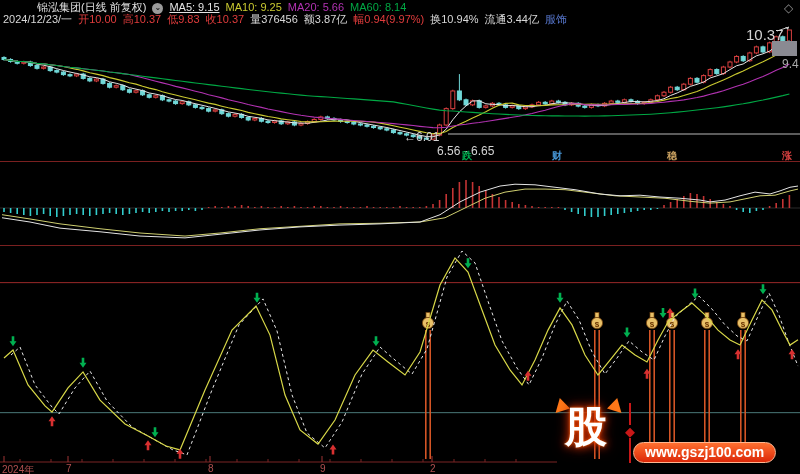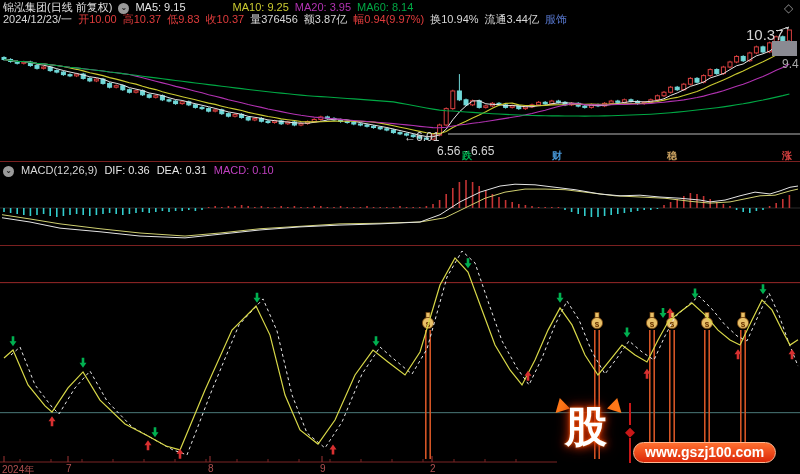--- a/index.html
+++ b/index.html
@@ -485,21 +485,21 @@
       <line x1="485" y1="459" x2="485" y2="462" stroke="#7a2424" stroke-width="1"></line>
       <line x1="516" y1="459" x2="516" y2="462" stroke="#7a2424" stroke-width="1"></line>
       <line x1="4" y1="456" x2="4" y2="462" stroke="#a03434" stroke-width="1"></line>
       <line x1="68" y1="456" x2="68" y2="462" stroke="#a03434" stroke-width="1"></line>
       <line x1="210" y1="456" x2="210" y2="462" stroke="#a03434" stroke-width="1"></line>
       <line x1="322" y1="456" x2="322" y2="462" stroke="#a03434" stroke-width="1"></line>
       <line x1="432" y1="456" x2="432" y2="462" stroke="#a03434" stroke-width="1"></line>
     </svg>
 
   <div class="hdr" style="top:1px;">
-    <span style="color:#e0e0e0;">锦泓集团(日线 前复权)</span><span class="circle-icon">⌄</span><span id="ma-labels"><span style="color: rgb(228, 228, 228);">MA5: 9.15</span><span style="color: rgb(202, 202, 48); margin-left: 41px;">MA10: 9.25</span><span style="color: rgb(178, 50, 178);">MA20: 3.95</span><span style="color: rgb(0, 168, 68);">MA60: 8.14</span></span>
+    <span style="color:#e0e0e0;margin-left:34px;">锦泓集团(日线 前复权)</span><span class="circle-icon">⌄</span><span id="ma-labels"><span style="color: rgb(228, 228, 228); text-decoration: underline;">MA5: 9.15</span><span style="color: rgb(202, 202, 48);">MA10: 9.25</span><span style="color: rgb(178, 50, 178);">MA20: 5.66</span><span style="color: rgb(0, 168, 68);">MA60: 8.14</span></span>
   </div>
 
   <div class="hdr" style="top:13px;">
     <span style="color:#d8d8d8;">2024/12/23/一</span><span id="stats"><span style="color: rgb(224, 60, 60);">开10.00</span><span style="color: rgb(224, 60, 60);">高10.37</span><span style="color: rgb(224, 60, 60);">低9.83</span><span style="color: rgb(224, 60, 60);">收10.37</span><span style="color: rgb(216, 216, 216);">量376456</span><span style="color: rgb(216, 216, 216);">额3.87亿</span><span style="color: rgb(224, 60, 60);">幅0.94(9.97%)</span><span style="color: rgb(216, 216, 216);">换10.94%</span><span style="color: rgb(216, 216, 216);">流通3.44亿</span><span style="color: rgb(88, 120, 208);">服饰</span></span>
   </div>
 
   <span class="diamond-tr">◇</span>
 
   <span class="anno" style="left:746px;top:26px;font-size:15px;">10.37</span>
   <div class="gray-box"></div>
@@ -509,23 +509,20 @@
   <div id="gap-chars">
       <span class="gap-char" style="color: rgb(0, 176, 80); left: 462px;">跌</span>
       <span class="gap-char" style="color: rgb(72, 152, 216); left: 552px;">财</span>
       <span class="gap-char" style="color: rgb(200, 160, 96); left: 667px;">稳</span>
       <span class="gap-char" style="color: rgb(216, 64, 64); left: 782px;">涨</span>
     </div>
 
   <div class="divider" style="top:161px;"></div>
   <div class="divider" style="top:245px;"></div>
 
-  <div class="panel-hdr" style="top:164px;">
-    <span class="circle-icon">⌄</span><span id="macd-items"><span style="color: rgb(216, 216, 216);">MACD(12,26,9)</span><span style="color: rgb(232, 232, 232);">DIF: 0.36</span><span style="color: rgb(232, 232, 232);">DEA: 0.31</span><span style="color: rgb(192, 64, 192);">MACD: 0.10</span></span>
-  </div>
 
 
   <div id="axis-labels">
       <span class="axis-lbl" style="left: 2px;">2024年</span>
       <span class="axis-lbl" style="left: 66px;">7</span>
       <span class="axis-lbl" style="left: 208px;">8</span>
       <span class="axis-lbl" style="left: 320px;">9</span>
       <span class="axis-lbl" style="left: 430px;">2</span>
     </div>
 

